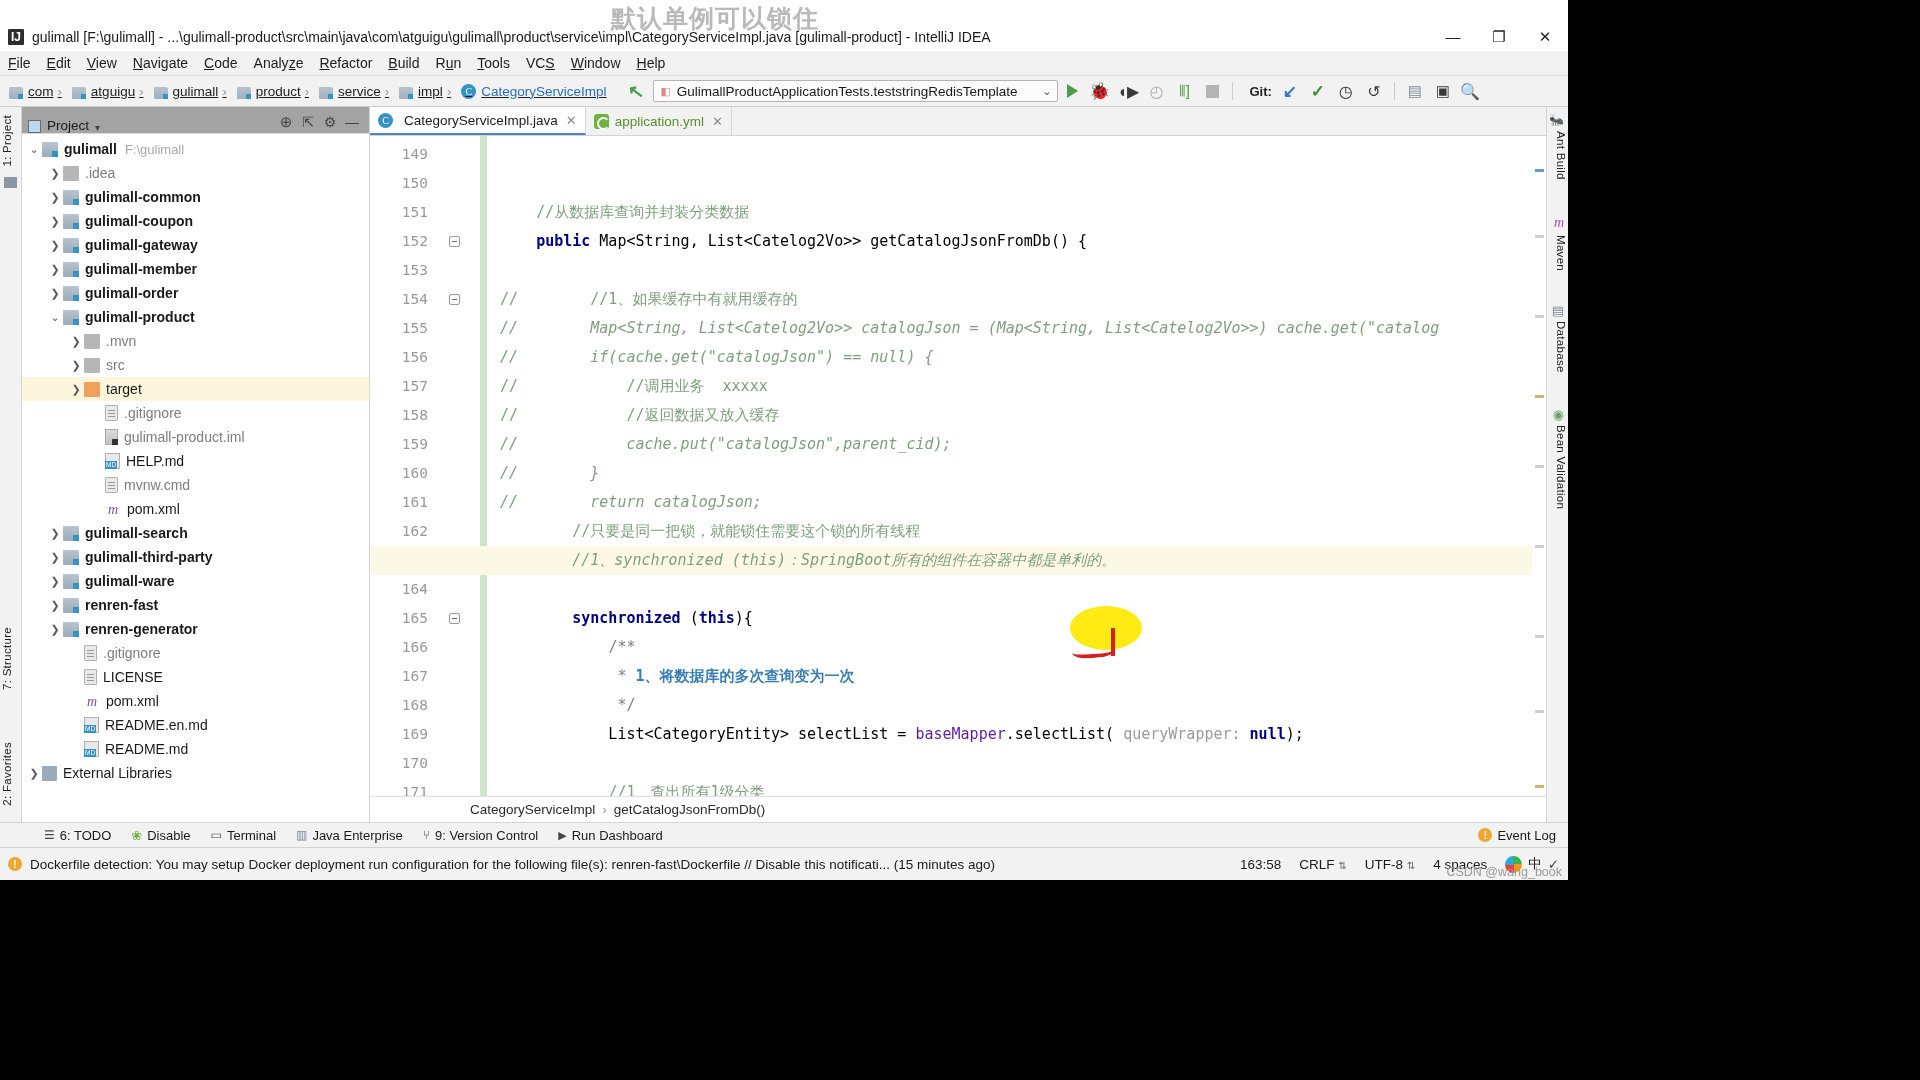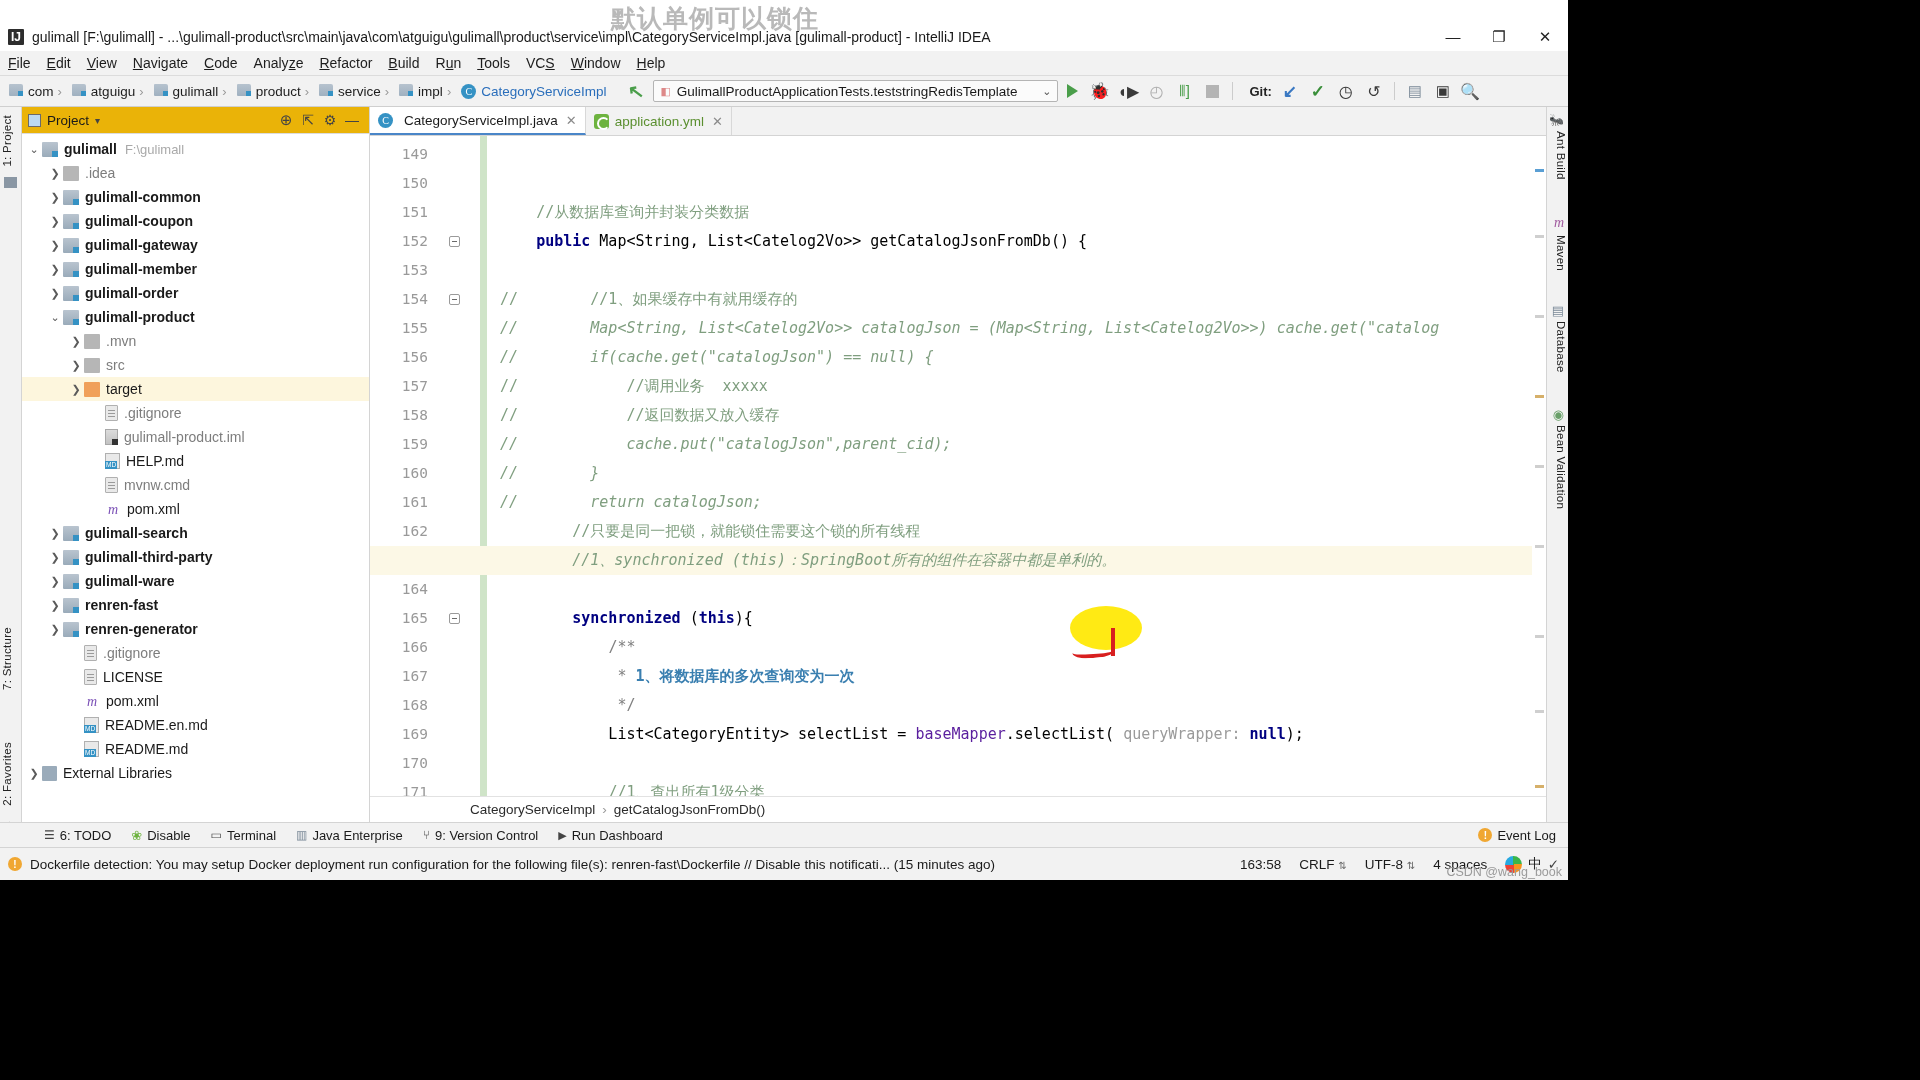--- a/index.html
+++ b/index.html
@@ -51,21 +51,21 @@
   #menubar .mi {
     padding: 3px 8px; font-size: 14px; color: #1d1d1d; white-space: nowrap;
   }
   #menubar .mi u { text-decoration: underline; }
   
   #navbar {
     position: absolute; left: 0; top: 76px; width: 100%; height: 31px;
     background: #f2f2f2; display: flex; align-items: center;
     border-bottom: 1px solid #cfcfcf;
   }
-  .crumb { display: flex; align-items: flex-start; padding: 0 3px; font-size: 13.5px; color: #1d1d1d; }
+  .crumb { display: flex; align-items: flex-end; padding: 0 3px; font-size: 13.5px; color: #1d1d1d; text-decoration: underline; }
   .crumb .sep { color: #9a9a9a; margin: 0 4px; font-size: 13px; }
   .folder-ico {
     width: 14px; height: 12px; background: #a9b7c6; border-radius: 1px 2px 1px 1px;
     margin-right: 5px; position: relative; flex: none;
     background: linear-gradient(#b6c2ce,#9fb0c0);
   }
   .folder-ico:after {
     content:''; position: absolute; right: 0; bottom: 0; width: 5px; height: 5px;
     background: #3592c4;
   }
@@ -103,21 +103,21 @@
   .vlabel-r {
     position: absolute; right: 1px; font-size: 11.5px; color: #222;
     writing-mode: vertical-rl; white-space: nowrap; letter-spacing: .3px;
   }
   
   #projectpanel {
     position: absolute; left: 22px; top: 107px; width: 348px; bottom: 58px;
     background: #ffffff; border-right: 1px solid #d4d4d4;
   }
   #pp-header {
-    height: 27px; display: flex; align-items: center; background: #eab308;
+    height: 27px; display: flex; align-items: flex-end; background: #a3a3a3;
     border-bottom: 1px solid #dcdcdc; padding: 0 6px;
   }
   #pp-header .ttl { font-size: 13.5px; color: #1a1a1a; margin-left: 6px; }
   #pp-header .sq {
     width: 13px; height: 13px; border: 1.6px solid #6a6a6a; background: #bcd9f0;
   }
   #pp-header .spacer { flex: 1; }
   #pp-header .hicon { width: 22px; height: 22px; display: flex; align-items: center; justify-content: center; }
   #tree { padding-top: 3px; font-size: 14px; color: #1a1a1a; }
   .trow { display: flex; align-items: center; height: 24px; padding-left: 4px; white-space: nowrap; }

